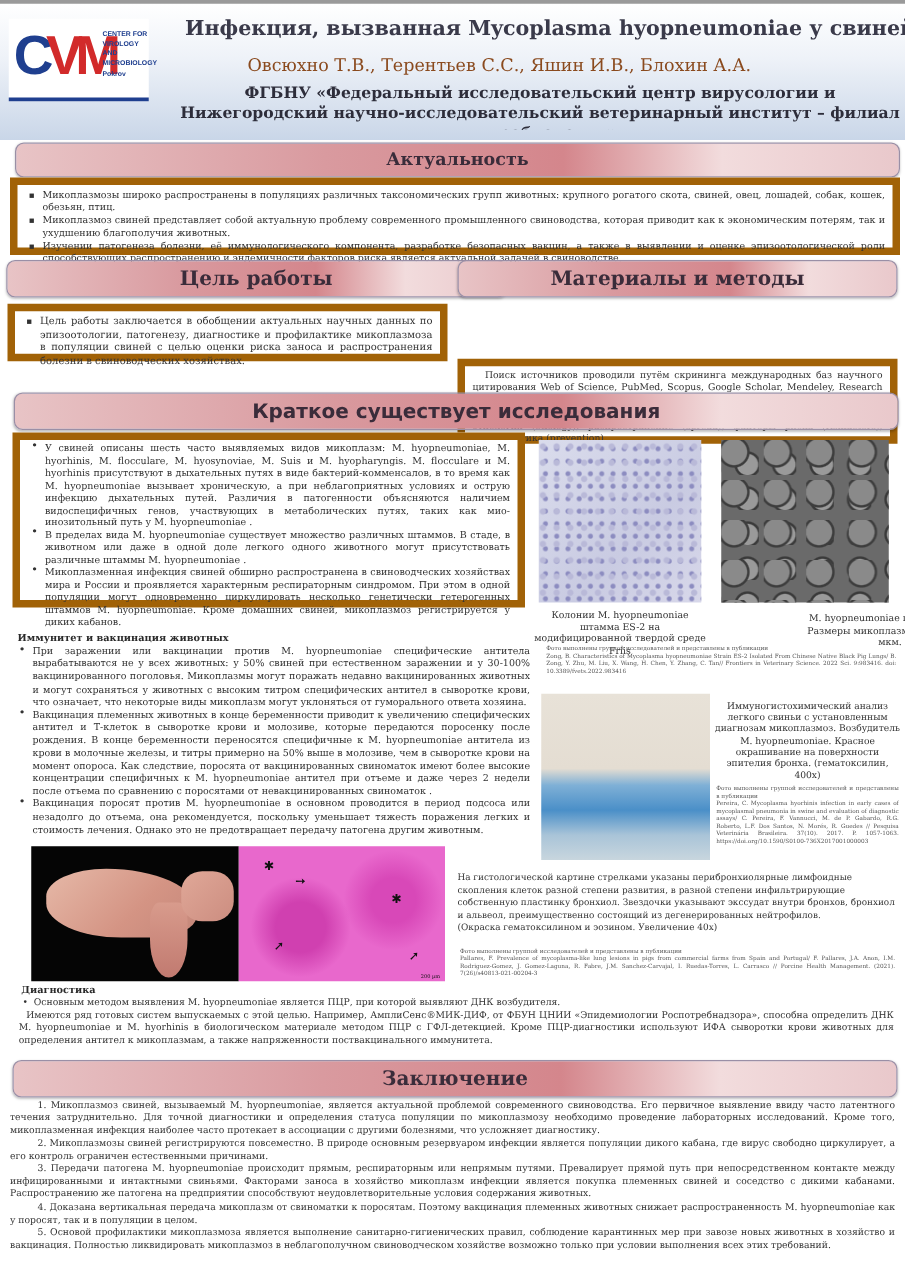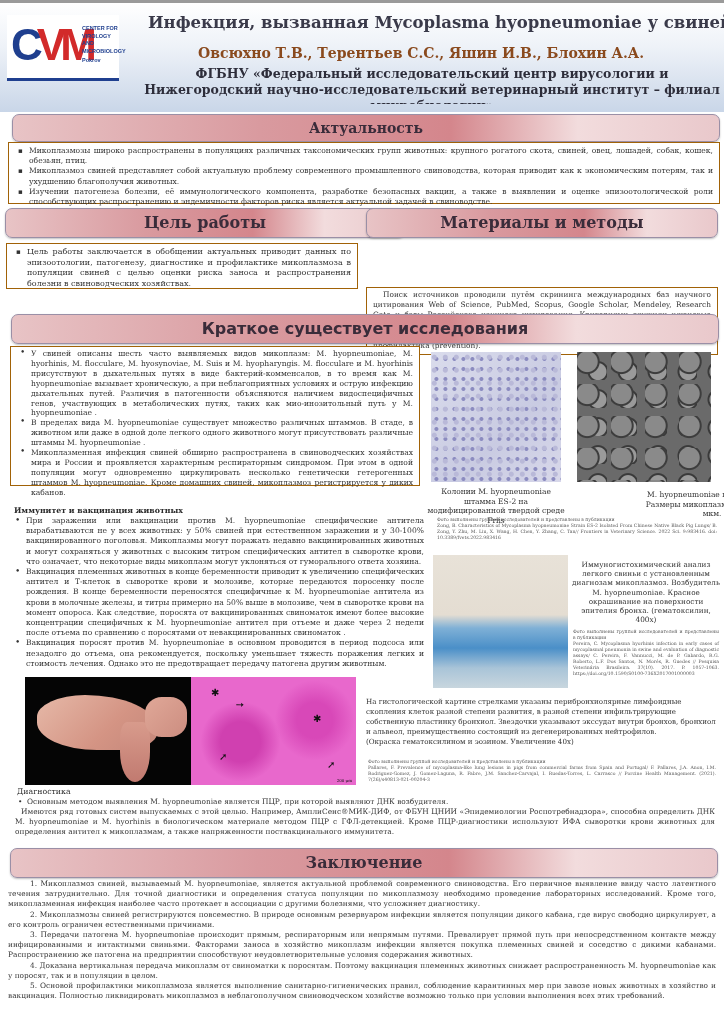--- a/index.html
+++ b/index.html
@@ -23,38 +23,38 @@
   .logo .cvm .vm { color: #d22a2a; }
   .logo .logo-text {
     position: absolute; left: 75px; top: 10px; font-family: "Liberation Sans", sans-serif;
     font-size: 5.5px; line-height: 7.5px; color: #1f3f8f; font-weight: bold; width: 40px;
   }
   .title {
     position: absolute; left: 148px; top: 10px; font-size: 16.5px; font-weight: bold;
     color: #3a3a4a; white-space: nowrap;
   }
   .authors {
-    position: absolute; left: 198px; top: 42px; font-size: 14px; font-weight: bold;
+    position: absolute; left: 198px; top: 42px; font-size: 14px; font-weight: normal;
     color: #8a4a1e; white-space: nowrap;
   }
   .affil {
     position: absolute; left: 140px; top: 63px; width: 584px; font-size: 12.5px;
     font-weight: bold; color: #2d2d3a; text-align: center; line-height: 16px;
   }
 
   .section-header {
     position: absolute; height: 28px; border-radius: 7px;
     background: linear-gradient(90deg, #e8c4c6 0%, #d99a9f 35%, #d4868c 62%, #f2dcdd 80%, #e9c8cb 100%);
     border: 1px solid #9a8fa6; box-shadow: 0 1px 2px rgba(0,0,0,0.25);
     text-align: center; font-weight: bold; color: #3a2c3a;
   }
   .section-header span { display: inline-block; line-height: 26px; }
 
   .box {
-    position: absolute; border: 1px solid #a16207; background: #ffffff;
+    position: absolute; border: 6px solid #a16207; background: #ffffff;
     font-size: 7.6px; line-height: 10.2px; color: #333;
   }
   .box ul { list-style: none; }
   .box li { position: relative; padding-left: 14px; text-align: justify; }
   .box li::before { content: "▪"; position: absolute; left: 3px; top: 0; font-size: 7px; }
 
   .dot-list li::before { content: "•"; font-size: 9px; top: -1px; }
 
   .img { position: absolute; overflow: hidden; }
   .caption { position: absolute; font-size: 7.5px; line-height: 9.5px; text-align: center; color: #333; }
@@ -93,21 +93,21 @@
     <li>Микоплазмоз свиней представляет собой актуальную проблему современного промышленного свиноводства, которая приводит как к экономическим потерям, так и ухудшению благополучия животных.</li>
     <li>Изучении патогенеза болезни, её иммунологического компонента, разработке безопасных вакцин, а также в выявлении и оценке эпизоотологической роли способствующих распространению и эндемичности факторов риска является актуальной  задачей в свиноводстве.</li>
   </ul>
 </div>
 
 <div class="section-header" style="left:5px;top:208px;width:400px;height:30px;font-size:16px;">
   <span style="line-height:28px">Цель работы</span>
 </div>
 <div class="box" style="left:6px;top:243px;width:352px;height:46px;padding:3px 6px;font-size:8px;line-height:10.5px;">
   <ul>
-    <li>Цель работы заключается в обобщении актуальных приводит данных по эпизоотологии, патогенезу, диагностике и профилактике микоплазмоза в популяции свиней с целью оценки риска заноса и распространения болезни в свиноводческих хозяйствах.</li>
+    <li>Цель работы заключается в обобщении актуальных научных данных по эпизоотологии, патогенезу, диагностике и профилактике микоплазмоза в популяции свиней с целью оценки риска заноса и распространения болезни в свиноводческих хозяйствах.</li>
   </ul>
 </div>
 
 <div class="section-header" style="left:366px;top:208px;width:352px;height:30px;font-size:16px;">
   <span style="line-height:28px">Материалы и методы</span>
 </div>
 <div class="box" style="left:366px;top:243px;width:352px;height:68px;padding:2px 6px;font-size:7.4px;line-height:10.2px;text-align:justify;text-indent:10px;margin-top:44px;">
   <p>Поиск источников проводили путём скрининга международных баз научного цитирования Web of Science, PubMed, Scopus, Google Scholar, Mendeley, Research Gate и базы Российского научного цитирования. Критериями служили ключевые слова: микоплазмоз свиней (porcine mycoplasmosis), микоплазмы (mycoplasma), этиология (etiology), распространение (spread), факторы риска (riskfactors), профилактика (prevention).</p>
 </div>
 
@@ -162,21 +162,21 @@
 </div>
 <div style="position:absolute;left:366px;top:697px;width:350px;font-size:7.1px;line-height:10px;color:#333;">
   <div>На гистологической картине стрелками указаны перибронхиолярные лимфоидные скопления клеток разной степени развития, в разной степени инфильтрирующие собственную пластинку бронхиол. Звездочки указывают экссудат внутри бронхов, бронхиол и альвеол, преимущественно состоящий из дегенерированных нейтрофилов.</div>
   <div>(Окраска гематоксилином и эозином. Увеличение 40x)</div>
 </div>
 <div class="ref" style="left:368px;top:759px;width:348px;">
   <div>Фото выполнены группой исследователей и представлены в публикации</div>
   <div>Pallares, F. Prevalence of mycoplasma-like lung lesions in pigs from commercial farms from Spain and Portugal/ F. Pallares, J.A. Anon, I.M. Rodriguez-Gomez, J. Gomez-Laguna, R. Fabre, J.M. Sanchez-Carvajal, I. Ruedas-Torres, L. Carrasco // Porcine Health Management. (2021). 7(26)/s40813-021-00204-3</div>
 </div>
 
-<div style="position:absolute;left:17px;top:787px;font-size:7.8px;font-weight:normal;">Диагностика</div>
+<div style="position:absolute;left:17px;top:787px;font-size:7.8px;font-weight:bold;">Диагностика</div>
 <div style="position:absolute;left:15px;top:797px;width:700px;font-size:7.4px;line-height:10px;color:#333;">
   <div style="padding-left:12px;position:relative"><span style="position:absolute;left:3px">•</span><span>Основным методом выявления M. hyopneumoniae является ПЦР, при которой выявляют ДНК возбудителя.</span></div>
   <div style="text-indent:6px;text-align:justify">Имеются ряд готовых систем выпускаемых с этой целью. Например, АмплиСенс®МИК-ДИФ, от ФБУН ЦНИИ «Эпидемиологии Роспотребнадзора», способна определить ДНК M. hyopneumoniae и M. hyorhinis в биологическом материале методом ПЦР с ГФЛ-детекцией. Кроме ПЦР-диагностики используют ИФА сыворотки крови животных для определения антител к микоплазмам, а также напряженности поствакцинального иммунитета.</div>
 </div>
 
 <div class="section-header" style="left:10px;top:848px;width:708px;height:30px;font-size:16px;">
   <span style="line-height:28px">Заключение</span>
 </div>
 <div style="position:absolute;left:8px;top:879px;width:708px;font-size:7.4px;line-height:10.2px;color:#333;text-align:justify;">
   <p style="text-indent:22px">1. Микоплазмоз свиней, вызываемый M. hyopneumoniae, является актуальной проблемой современного свиноводства. Его первичное выявление ввиду часто латентного течения затруднительно. Для точной диагностики и определения статуса популяции по микоплазмозу необходимо проведение лабораторных исследований. Кроме того, микоплазменная инфекция наиболее часто протекает в ассоциации с другими болезнями, что усложняет диагностику.</p>

